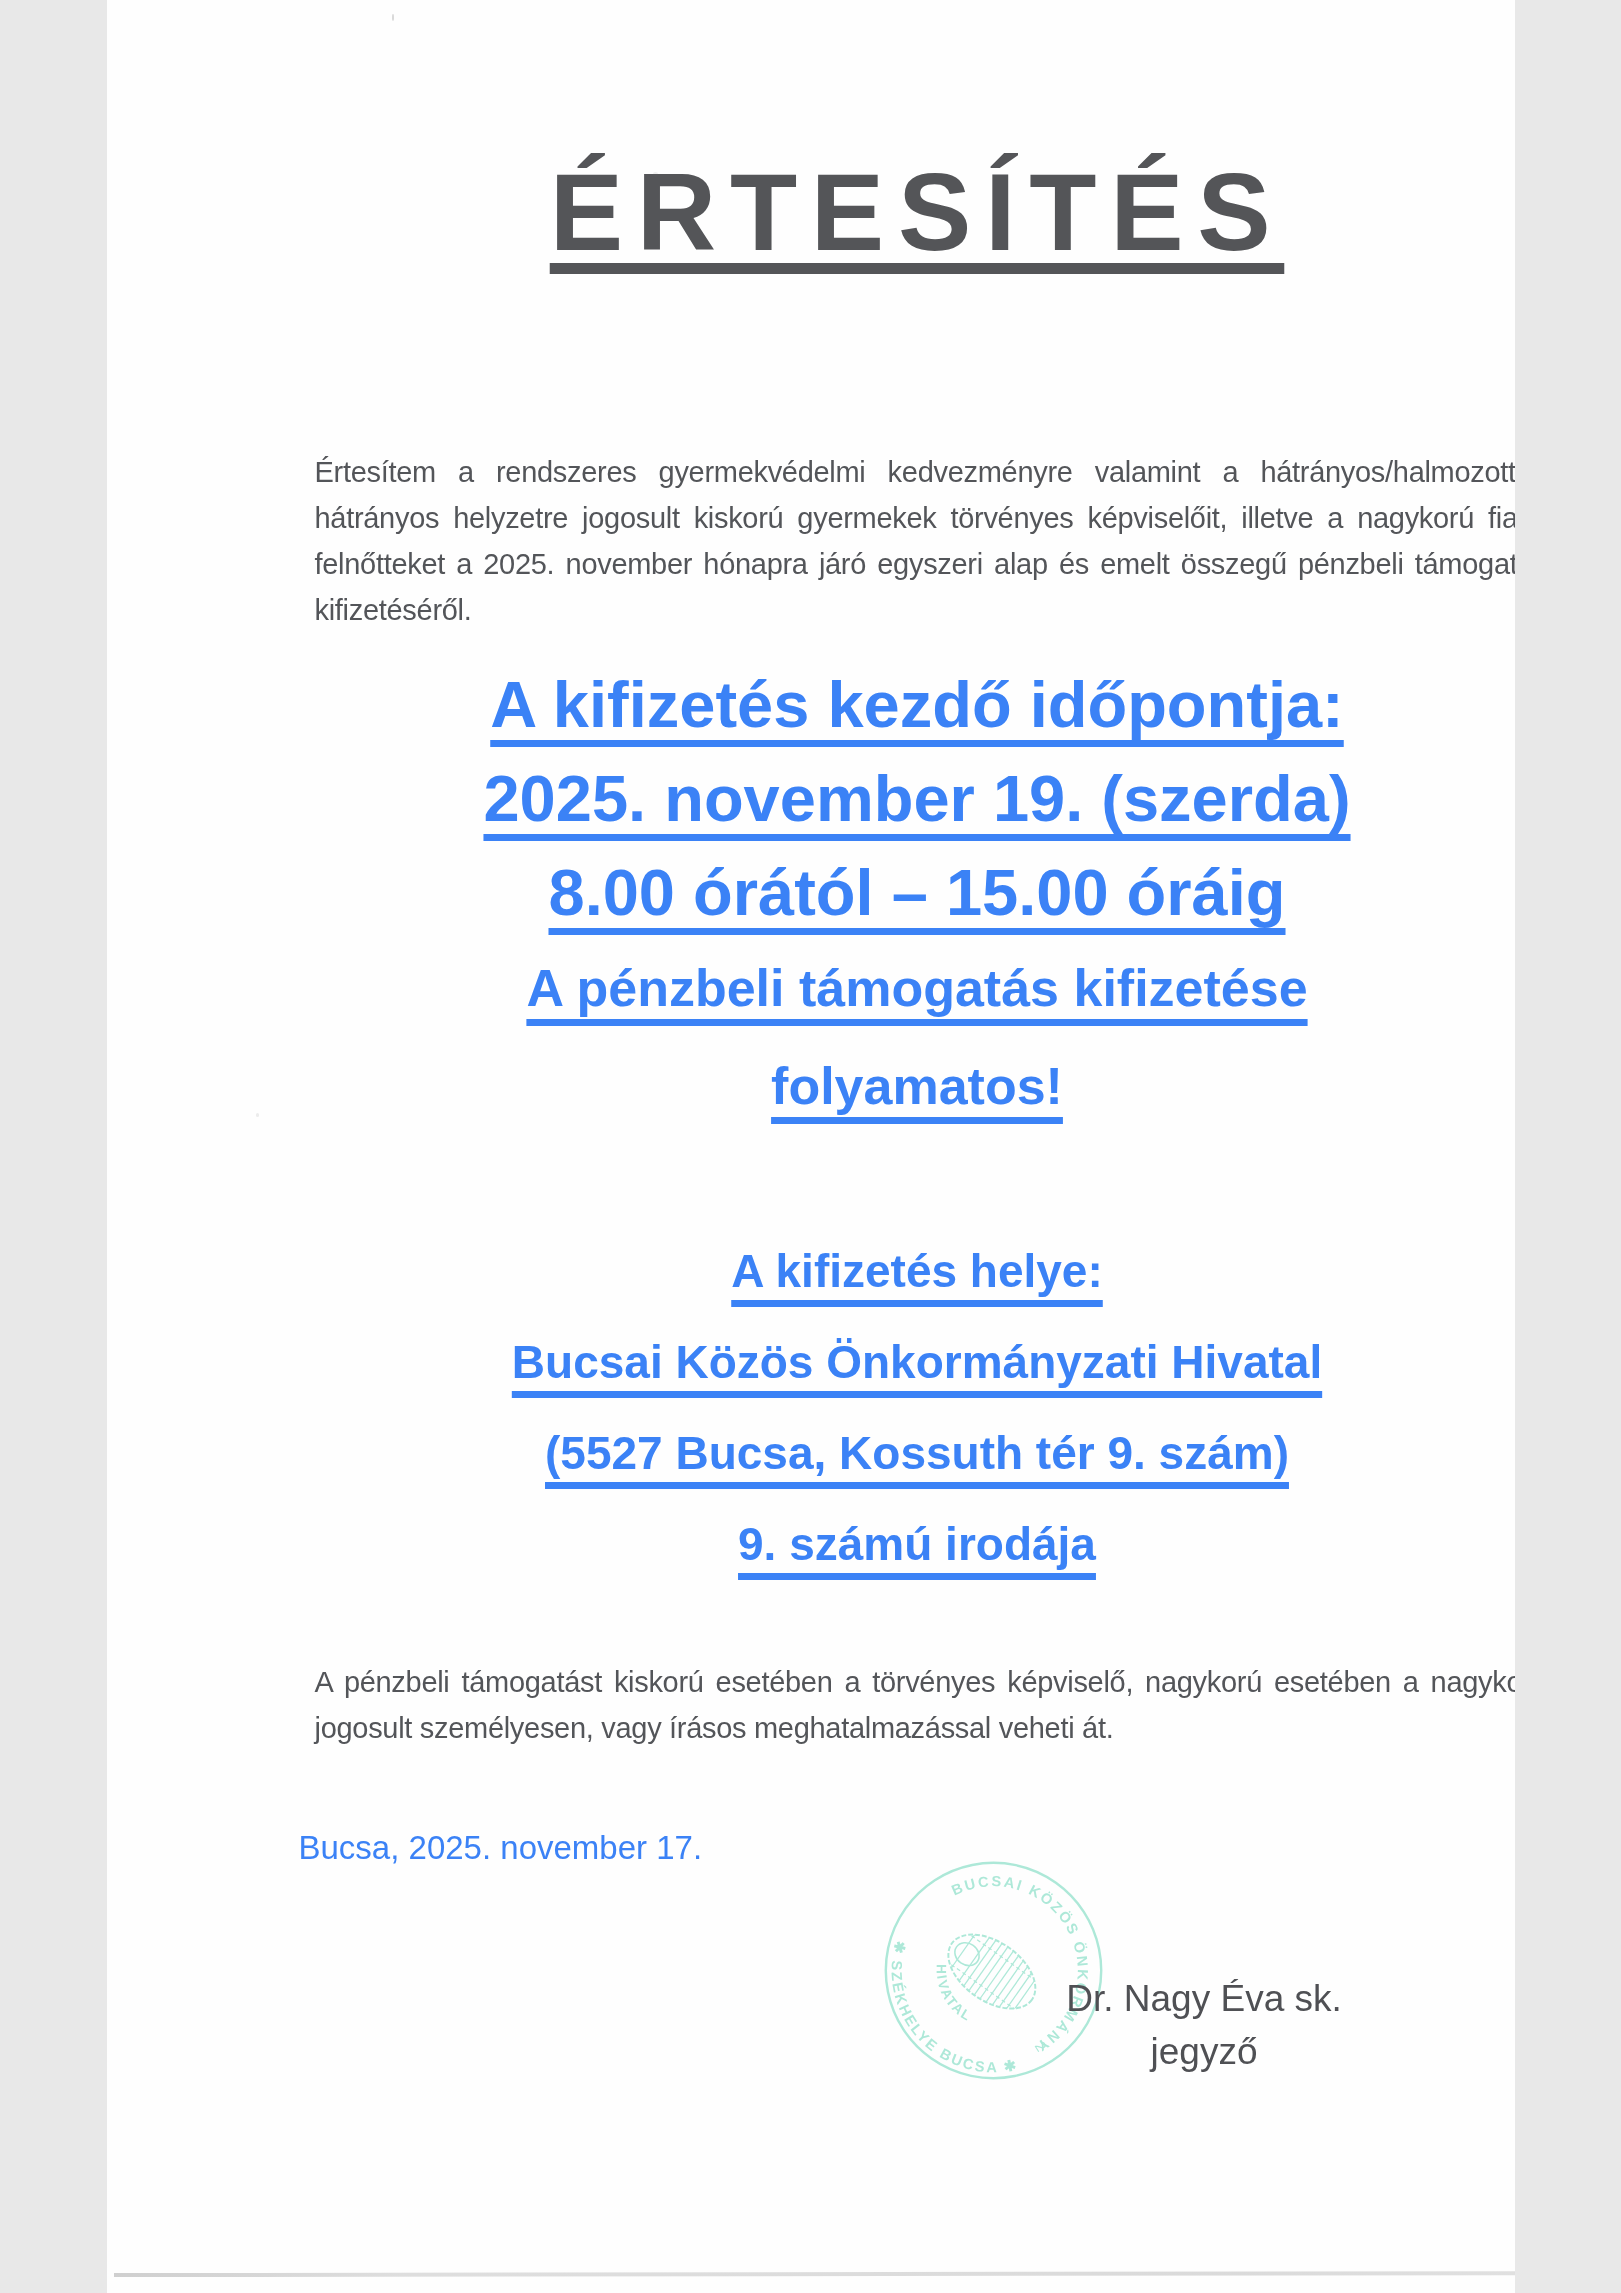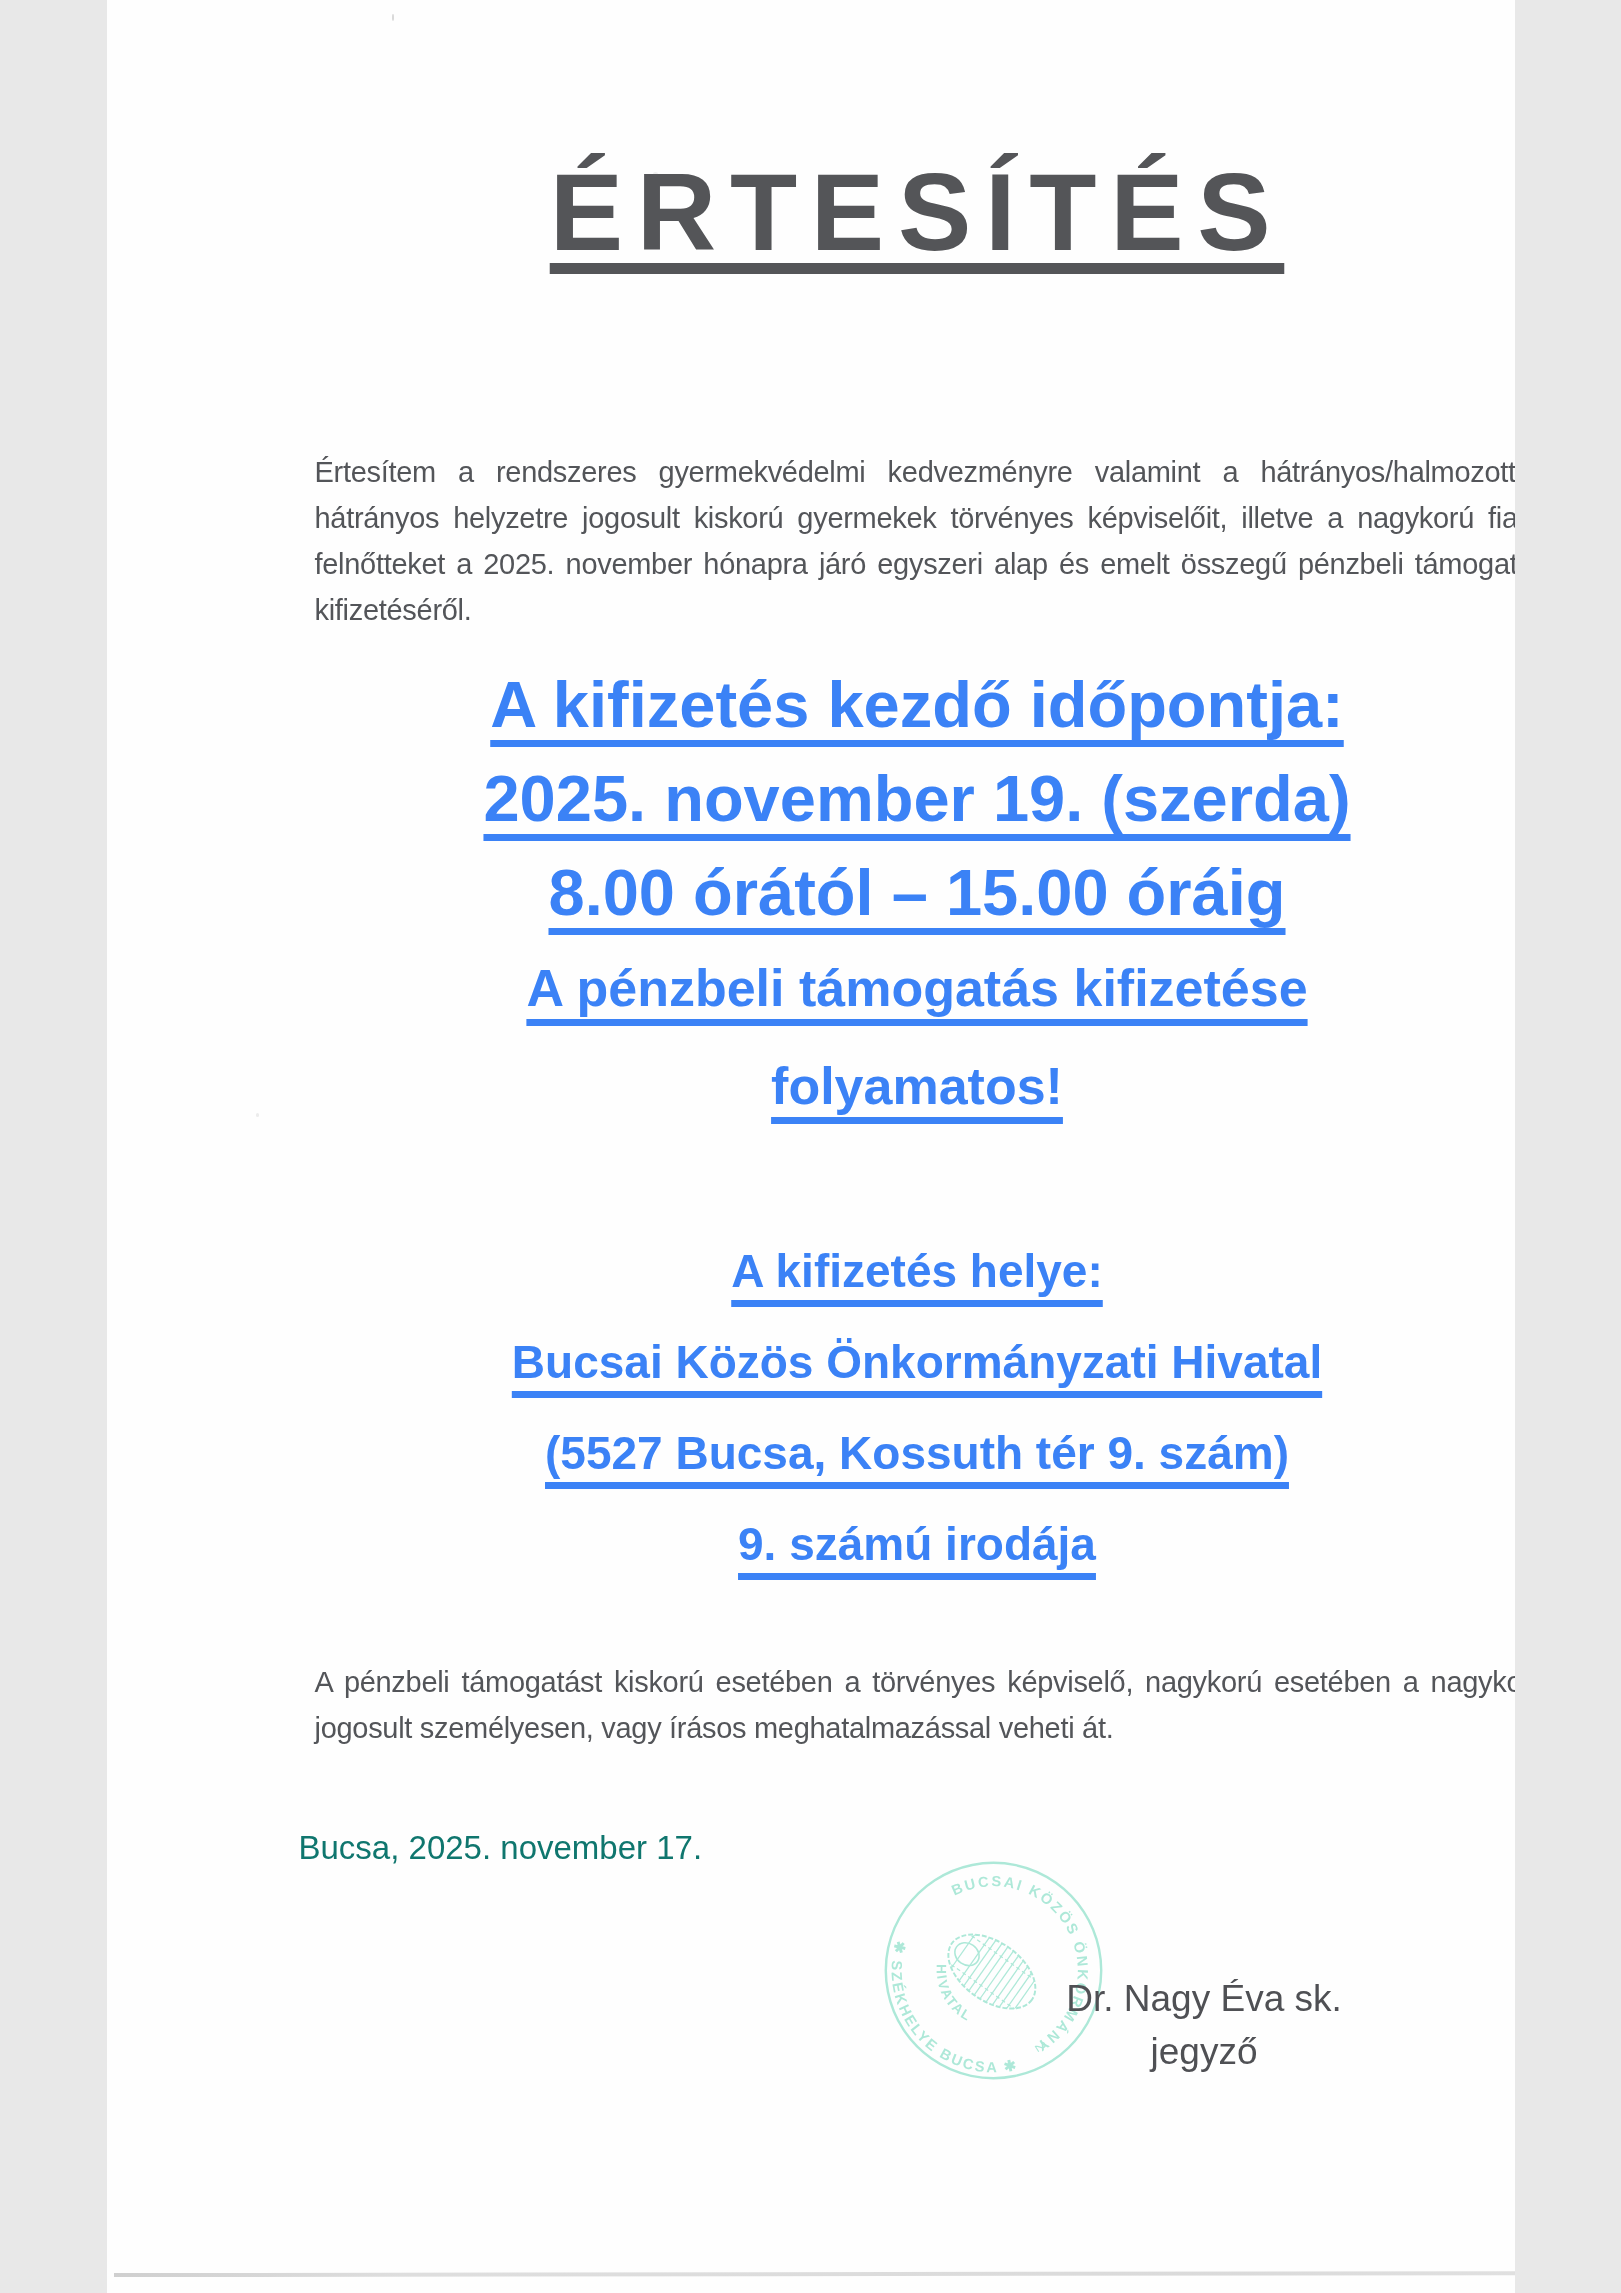--- a/index.html
+++ b/index.html
@@ -53,21 +53,21 @@
   .block3 .bigline{line-height:91px;}
   .u{
     text-decoration-line:underline;
     text-decoration-thickness:6.9px;
     text-underline-offset:12.7px;
     text-decoration-skip-ink:none;
   }
   
   .dateline{
     position:absolute;top:1825px;left:192px;
-    font-size:33px;line-height:46px;color:#0f766e;
+    font-size:33px;line-height:46px;color:#3b82f6;
   }
   
   .signature{
     position:absolute;top:1972px;left:931px;width:333px;
     text-align:center;
     font-size:37px;line-height:53px;
     color:#4f5054;
     z-index:2;
   }
   

